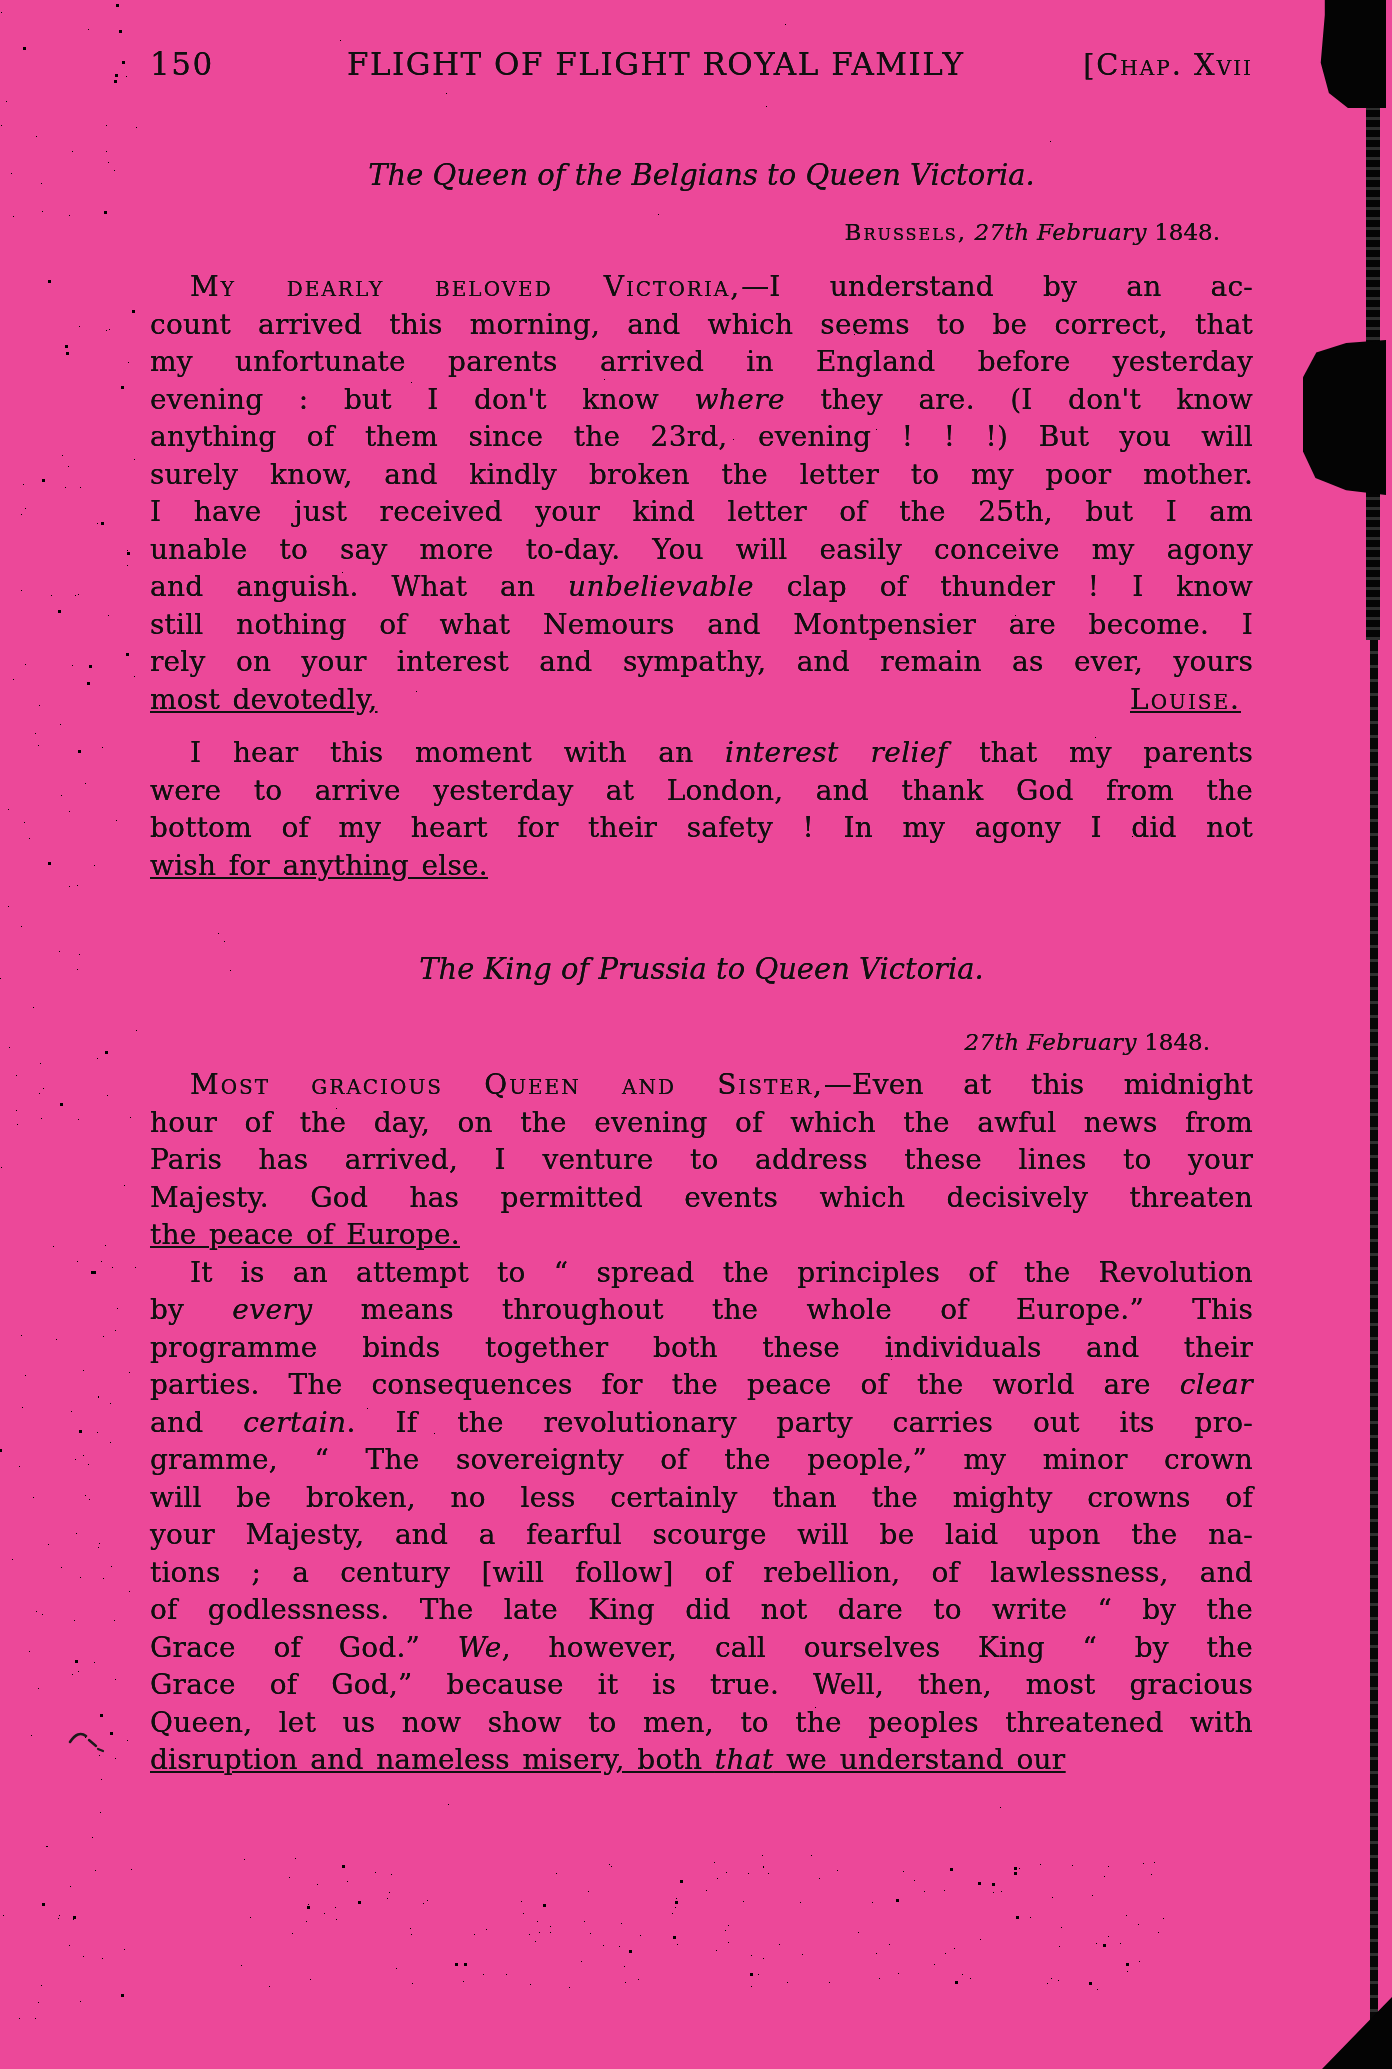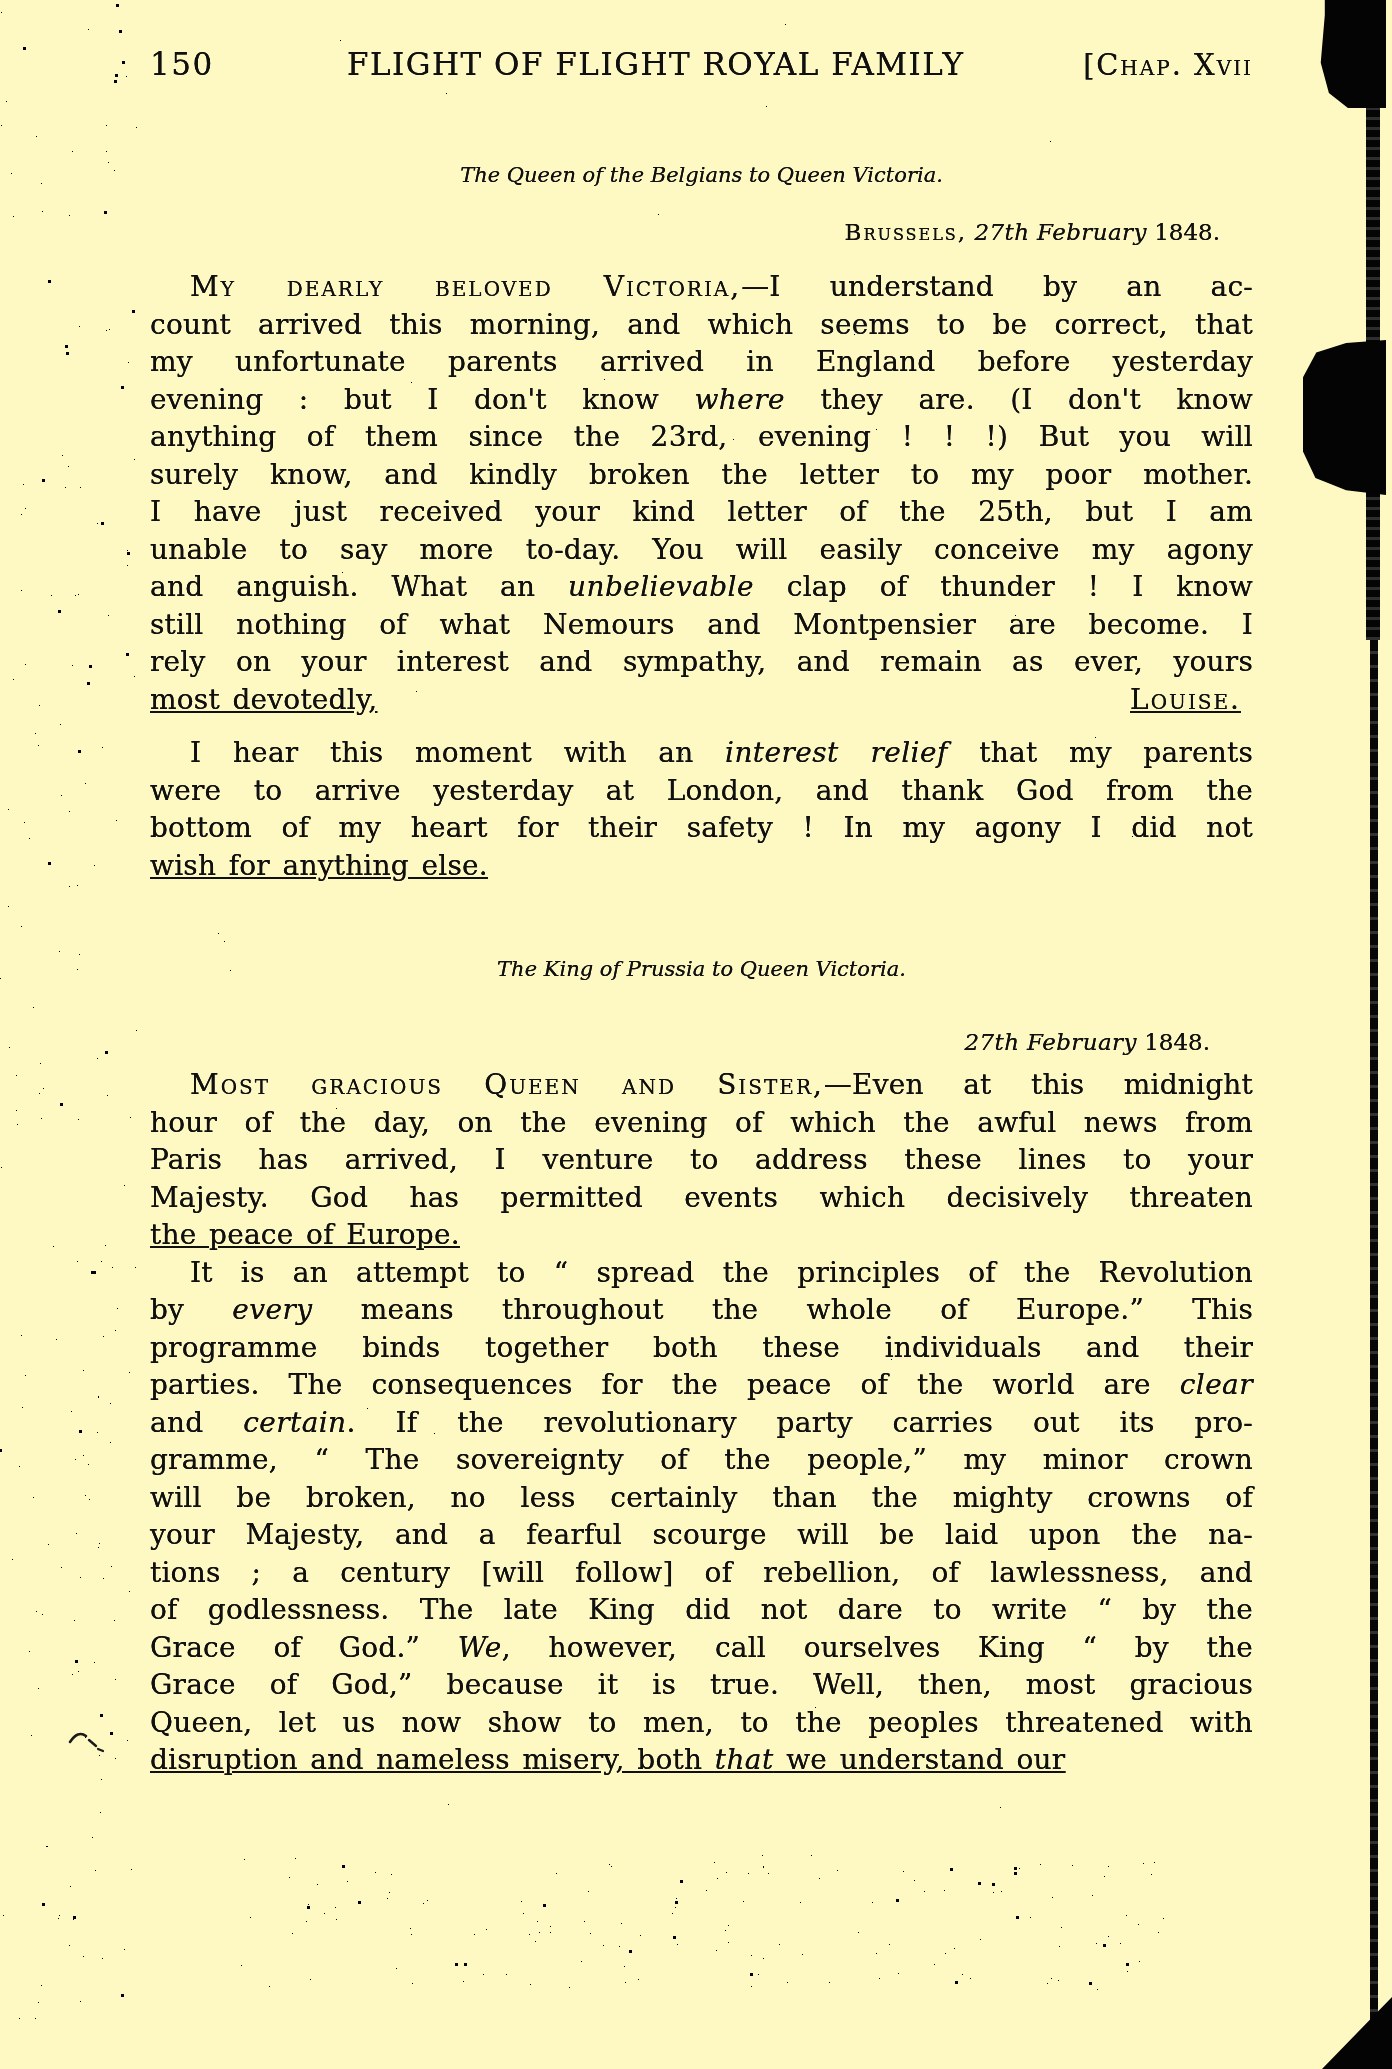--- a/index.html
+++ b/index.html
@@ -1,34 +1,34 @@
 <!DOCTYPE html>
 <html><head>
 <meta charset="utf-8">
 <style>
   html,body{margin:0;padding:0;background:#d8d8d8;}
   #page{
     position:relative;
     width:1392px;height:2069px;
-    background:#fef9c3;
+    background:#ec4899;
     overflow:hidden;
     font-family:"DejaVu Serif", serif;
     color:#101010;
     text-shadow:0 0 .4px currentColor;
   }
   .content{position:absolute;left:150px;top:0;width:1103px;}
 
   
   #header{margin-top:46px;display:flex;align-items:baseline;font-size:31px;letter-spacing:1.5px;}
   #header .pn{min-width:78px;}
   #header .ttl{flex:1;text-align:center;}
   #header .chap{font-size:29px;}
 
   
-  .heading{font-style:italic;text-align:center;font-size:21px;line-height:38px;}
+  .heading{font-style:italic;text-align:center;font-size:29px;line-height:38px;}
   .subheading{text-align:center;font-size:28px;line-height:33px;}
   .dateline{text-align:right;font-size:23px;line-height:28px;}
   .para{font-size:28px;line-height:37.5px;word-spacing:3.5px;letter-spacing:.2px;}
   .line{text-align:justify;text-align-last:justify;}
   .line.indent{text-indent:40px;}
   .line.lastline{text-align:center;text-align-last:left;text-decoration:underline;}
   .line.split{display:flex;justify-content:space-between;text-align-last:auto;padding-right:12px;}
   .sc{font-variant:small-caps;letter-spacing:2px;}
   i{letter-spacing:.4px;}
 

